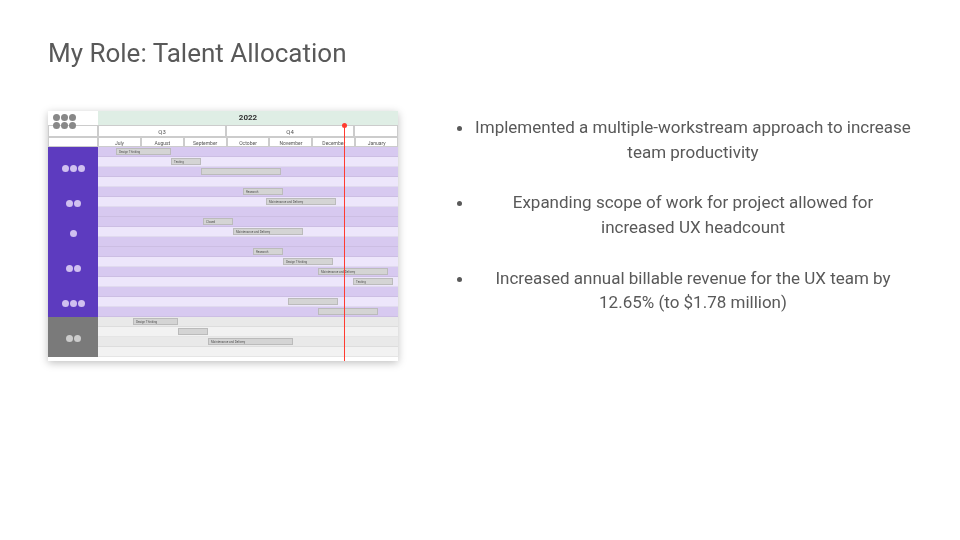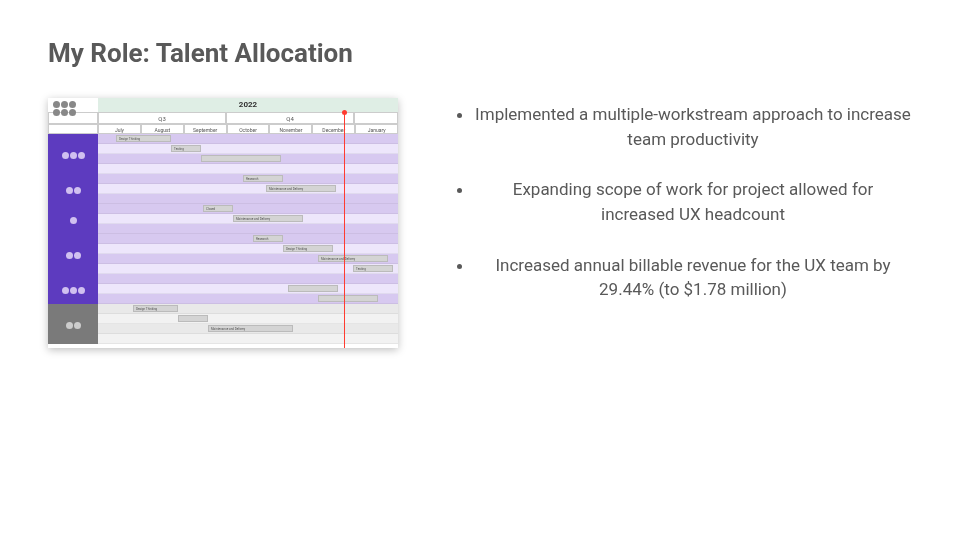--- a/index.html
+++ b/index.html
@@ -1,18 +1,18 @@
 <!DOCTYPE html>
 <html><head>
 <meta charset="utf-8">
 <style>
   * { box-sizing: border-box; margin: 0; padding: 0; }
   html, body { width: 960px; height: 540px; background: #fff; font-family: -apple-system, BlinkMacSystemFont, "Segoe UI", Roboto, Helvetica, Arial, sans-serif; }
   .slide { width: 960px; height: 540px; position: relative; padding: 38px 48px; }
-  .title { font-size: 26px; font-weight: 700; color: #595959; margin-bottom: 30px; }
+  .title { font-size: 26px; font-weight: 400; color: #595959; margin-bottom: 43px; }
   .content { display: flex; gap: 50px; }
   .thumb-wrap { width: 350px; height: 250px; background: #fff; box-shadow: 0 2px 8px rgba(0,0,0,0.25); position: relative; overflow: hidden; flex-shrink: 0; }
   .bullets { flex: 1; padding-top: 4px; }
   .bullets ul { list-style: disc; padding-left: 26px; }
   .bullets li { font-size: 17px; line-height: 1.45; color: #595959; margin-bottom: 26px; text-align: center; }
 
   
   .g-top { height: 14px; background: #fff; position: relative; }
   .g-circles { position: absolute; left: 4px; top: 2px; display: flex; flex-wrap: wrap; width: 30px; }
   .g-circle { width: 7px; height: 7px; border-radius: 50%; background: #888; margin: 0.5px; }
@@ -178,18 +178,18 @@
         </div>
       </div>
 
       <div class="g-redline"></div>
     </div>
 
     <div class="bullets">
       <ul>
         <li>Implemented a multiple-workstream approach to increase team productivity</li>
         <li>Expanding scope of work for project allowed for increased UX headcount</li>
-        <li>Increased annual billable revenue for the UX team by 29.44% (to $1.78 million)</li>
+        <li>Increased annual billable revenue for the UX team by 12.65% (to $1.78 million)</li>
       </ul>
     </div>
 
   </div>
 </div>
 
 </body></html>

